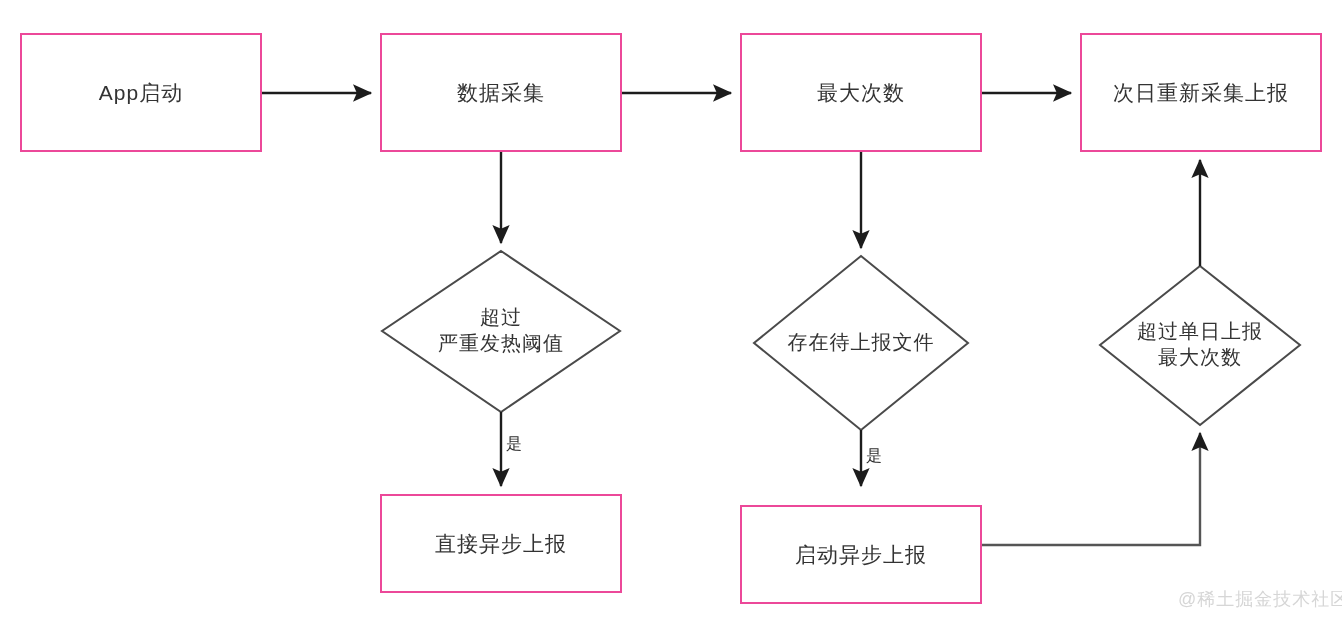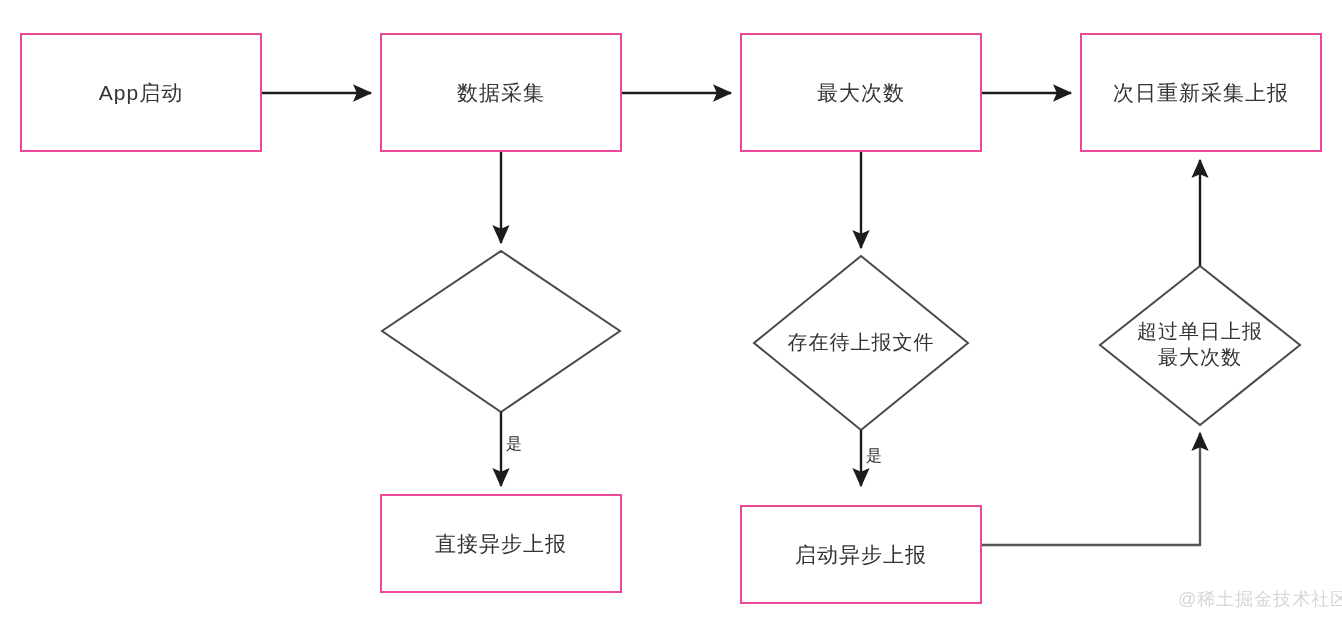--- a/index.html
+++ b/index.html
@@ -105,20 +105,24 @@
   </svg>
 
   <div class="node-box" style="left:20px; top:33px; width:242px; height:119px;">App启动</div>
 
   <div class="node-box" style="left:380px; top:33px; width:242px; height:119px;text-align:right;">数据采集</div>
 
   <div class="node-box" style="left:740px; top:33px; width:242px; height:119px;">最大次数</div>
 
   <div class="node-box" style="left:1080px; top:33px; width:242px; height:119px;">次日重新采集上报</div>
 
+  <div class="node-diamond-label" style="left:381px; top:291px; width:240px; height:80px;">
+    <span>超过</span>
+    <span>严重发热阈值</span>
+  </div>
 
   <div class="node-diamond-label" style="left:1080px; top:305px; width:240px; height:80px;">
     <span>超过单日上报</span>
     <span>最大次数</span>
   </div>
 
   <div class="node-diamond-label" style="left:741px; top:320px; width:240px; height:46px;">
     <span>存在待上报文件</span>
   </div>
 

